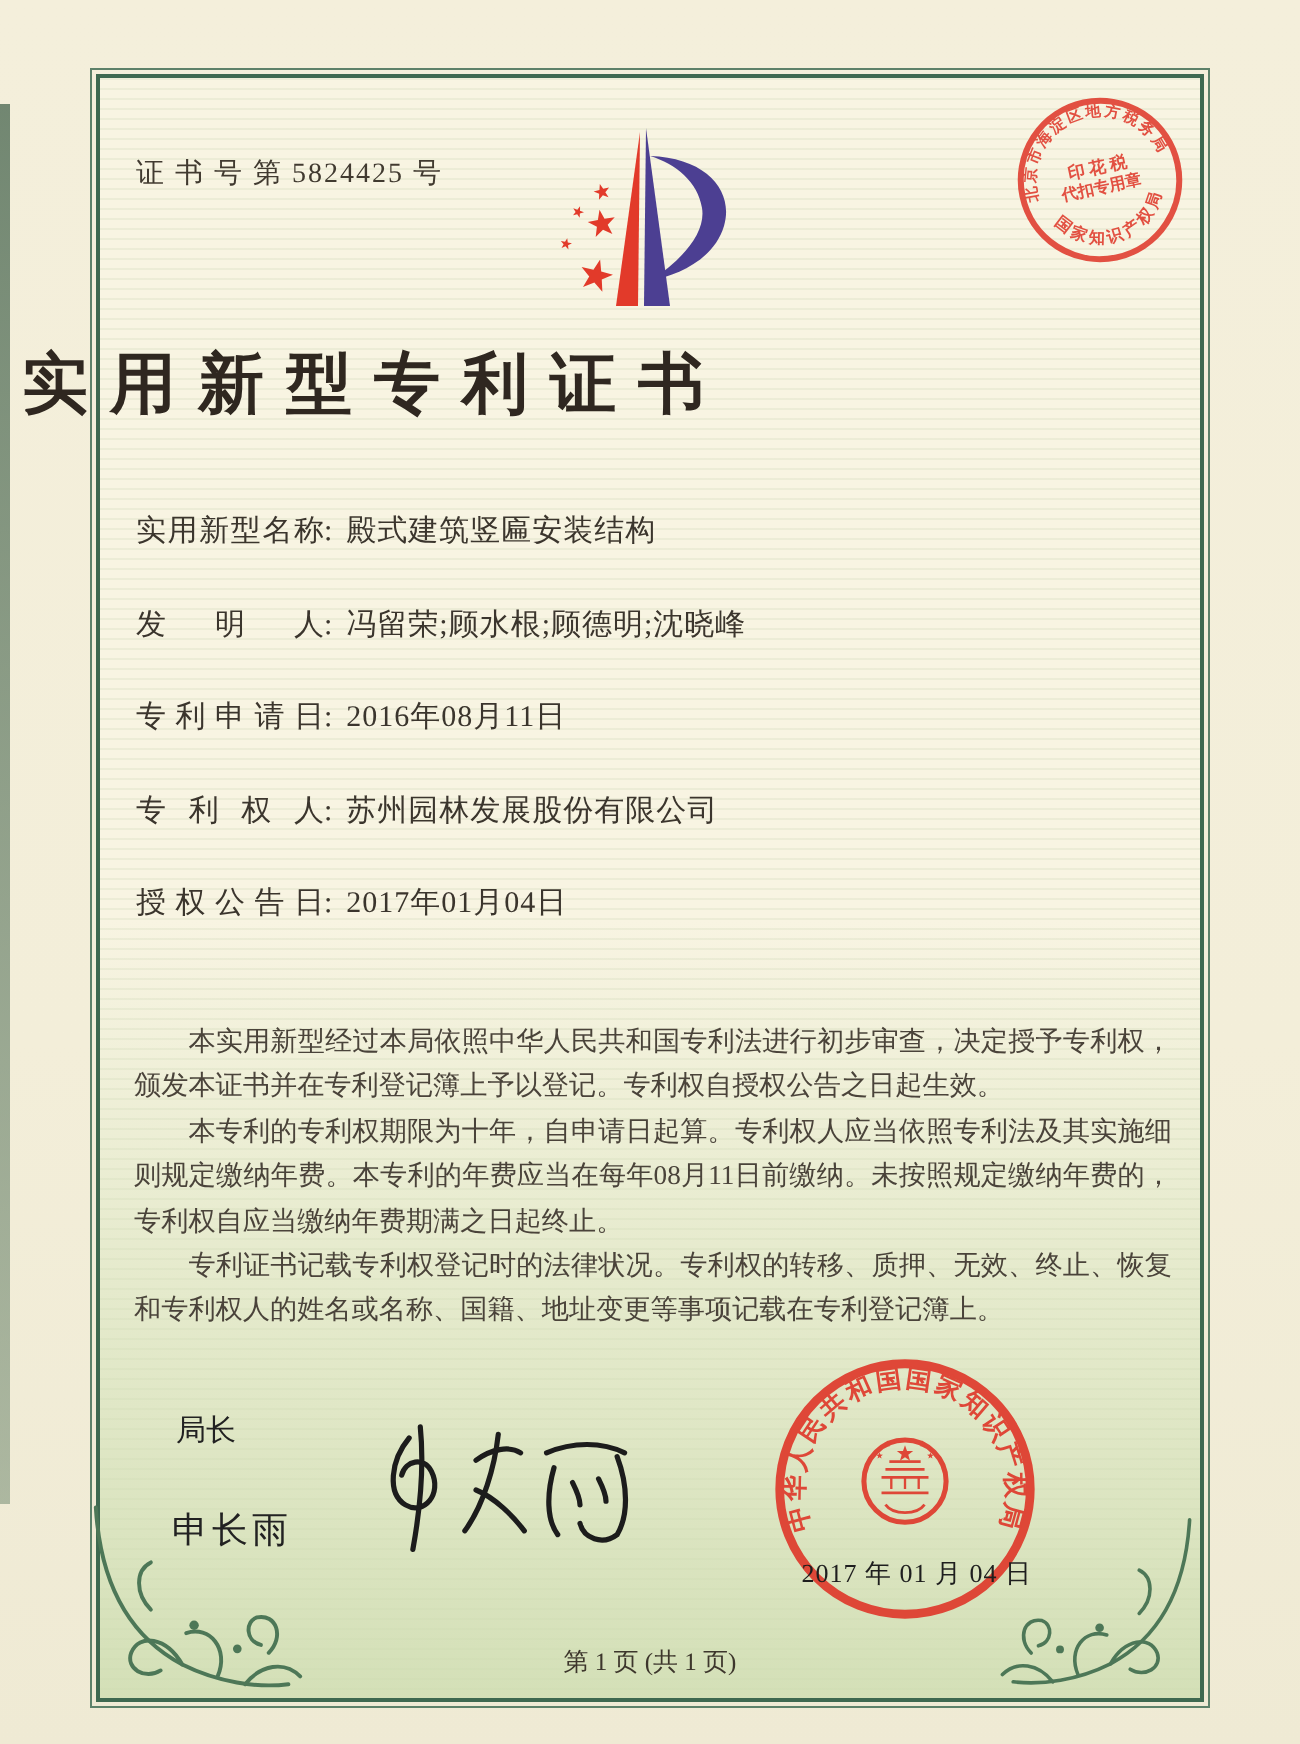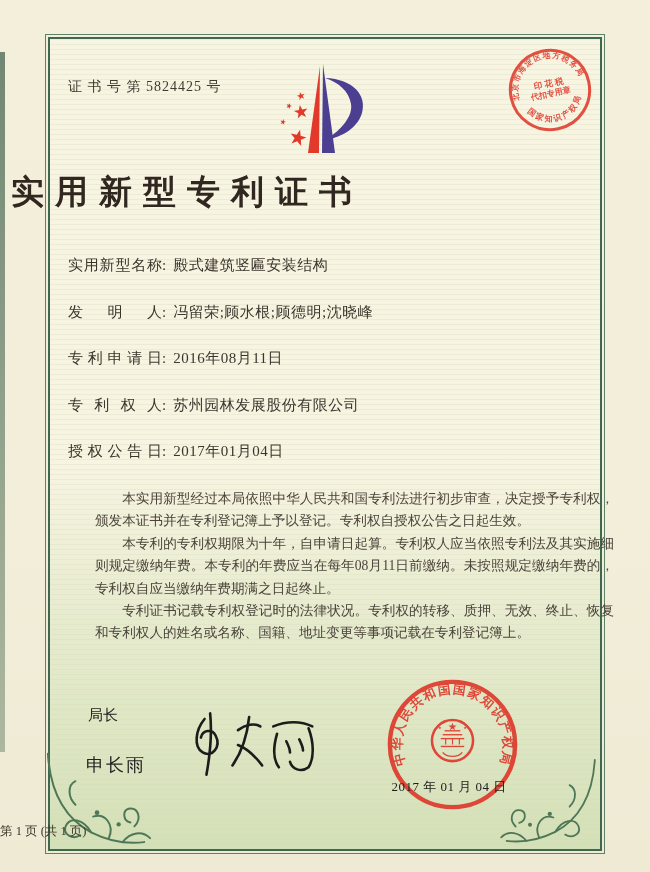--- a/index.html
+++ b/index.html
@@ -25,34 +25,34 @@
   .logo{position:absolute;left:268px;top:52px;}
   .title{position:absolute;left:0;top:170px;width:100%;
     font-size:33px;font-weight:700;letter-spacing:11px;text-indent:11px;color:#2f2720;}
   
   .fields{position:absolute;left:68px;top:256px;width:500px;font-size:15px;color:#3b352d;}
   .field-row{height:46.5px;white-space:nowrap;}
   .field-label{display:inline-block;width:94px;text-align:justify;text-align-last:justify;vertical-align:top;}
   .field-colon{margin-right:7px;}
   .field-value{letter-spacing:.5px;}
   
-  .body-text{position:absolute;left:67px;top:488px;width:519px;font-size:13.6px;line-height:22.4px;
-    text-align:justify;color:#4a433a;margin-left:28px;}
+  .body-text{position:absolute;left:67px;top:510px;width:519px;font-size:13.6px;line-height:22.4px;
+    text-align:justify;color:#4a433a;}
   .body-text p{margin:0;text-indent:2em;}
   
   .director-title{position:absolute;left:88px;top:706px;font-size:15px;
     font-family:"Liberation Sans","DejaVu Sans",sans-serif;color:#222;}
   .director-name{position:absolute;left:86px;top:753px;font-size:18px;letter-spacing:2px;
     font-family:"Liberation Sans","DejaVu Sans",sans-serif;color:#222;}
   .signature{position:absolute;left:176px;top:706px;}
   .seal{position:absolute;left:384px;top:676px;}
-  .seal-date{position:absolute;left:382px;top:778px;width:134px;text-align:center;
+  .seal-date{position:absolute;left:382px;top:778px;width:134px;text-align:right;
     font-size:13px;letter-spacing:.5px;color:#1e1e1e;z-index:5;}
   .tax-stamp{position:absolute;left:505px;top:45px;transform:rotate(-12deg);}
-  .footer{position:absolute;left:0;top:823px;width:100%;text-align:left;font-size:12.5px;color:#3d362c;}
+  .footer{position:absolute;left:0;top:823px;width:100%;text-align:center;font-size:12.5px;color:#3d362c;}
   .flourish{position:absolute;}
   .fl-left{left:40px;top:736px;}
   .fl-right{left:494px;top:742px;transform:scaleX(-1);}
 </style>
 </head>
 <body>
 
 <div class="page">
 
   <div class="spine"></div>

